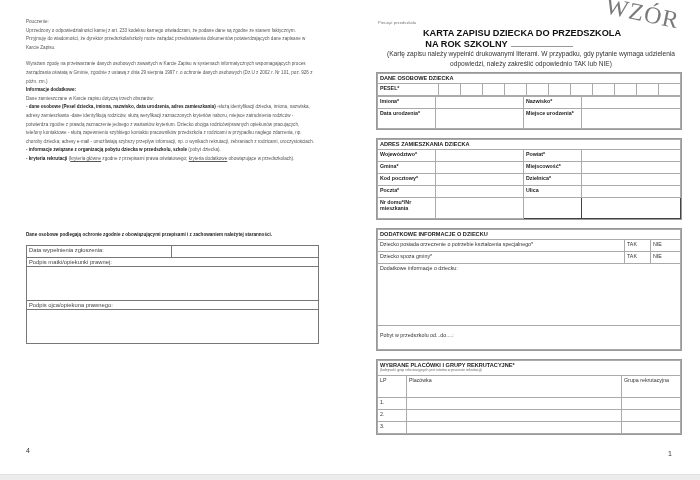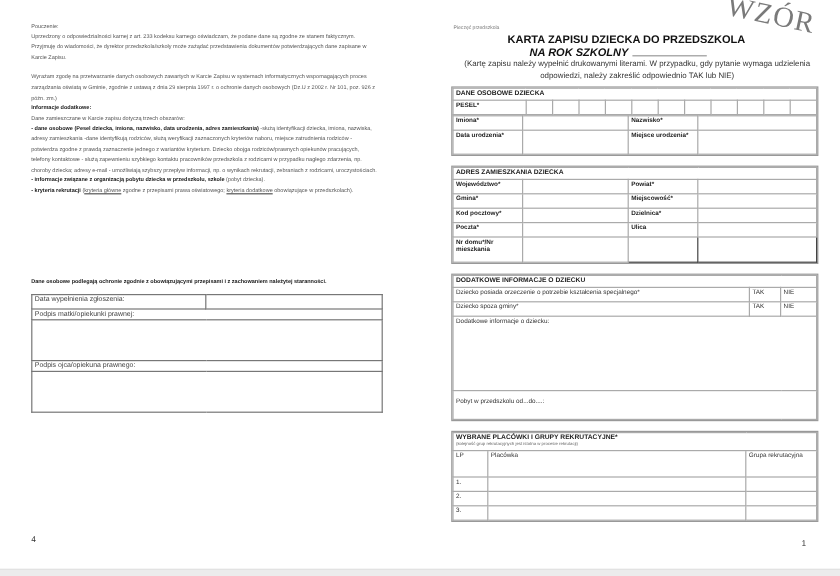--- a/index.html
+++ b/index.html
@@ -20,21 +20,21 @@
   .notice { position: absolute; left: 26px; top: 232px; font-size: 4.6px; font-weight: bold; color: #222; }
   .sig-table { position: absolute; left: 26px; top: 245px; width: 293px; border: 1px solid #777; border-collapse: collapse; }
   .sig-table td { border: 1px solid #777; font-size: 5.8px; color: #444; vertical-align: top; padding: 1px 2px; }
   .page-num { position: absolute; font-size: 7px; color: #333; }
 
   
   .stamp { position: absolute; left: 378px; top: 20px; font-size: 4.2px; color: #777; }
   .watermark { position: absolute; left: 605px; top: 0px; font-family: "Liberation Serif", serif; font-size: 24px; color: #7a7a7a; transform: rotate(12deg); letter-spacing: 1px; }
   .title { position: absolute; left: 380px; width: 300px; text-align: center; font-weight: bold; font-size: 9.2px; color: #111; }
   .title1 { top: 28px; left: 397px; width: 250px; }
-  .title2 { top: 39px; left: 420px; width: 190px; font-style: italic; }
+  .title2 { top: 39px; left: 404px; width: 190px; }
   .title2 .line { display: inline-block; width: 62px; border-bottom: 1px solid #999; margin-left: 3px; }
   .subtitle { position: absolute; left: 378px; width: 306px; text-align: center; font-size: 6.6px; line-height: 10px; color: #333; top: 49px; }
 
   .sect { position: absolute; left: 376px; width: 306px; border: 1px solid #999; }
   .sect table { width: 100%; border-collapse: collapse; }
   .sect td { border: 1px solid #aaa; font-size: 5.3px; color: #222; padding: 1px 2px; vertical-align: top; height: 12px; }
   .sect td.lbl { font-weight: bold; }
   .sect td.head { font-weight: bold; font-size: 5.6px; height: 10px; }
   .sect td.plain { font-weight: normal; color: #333; }
   .pesel-box { width: 21px; }

